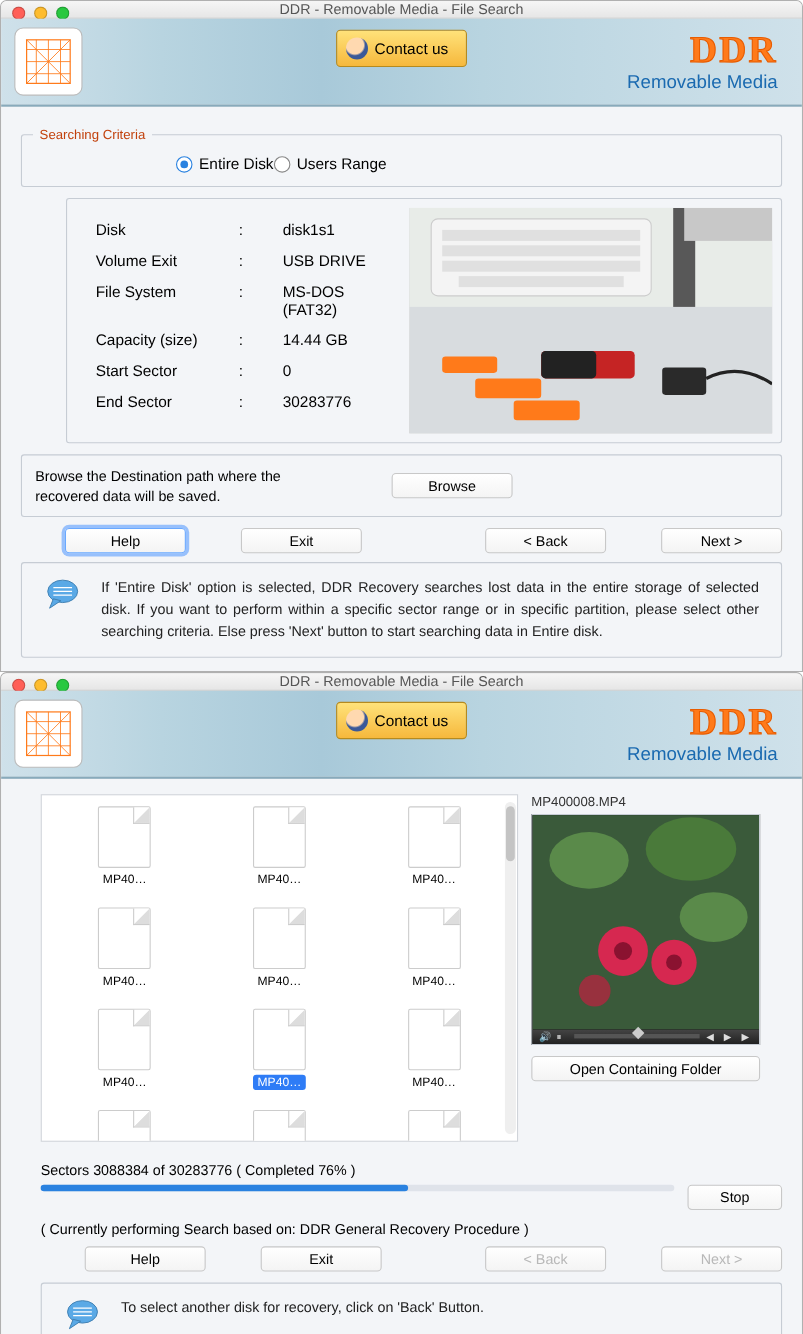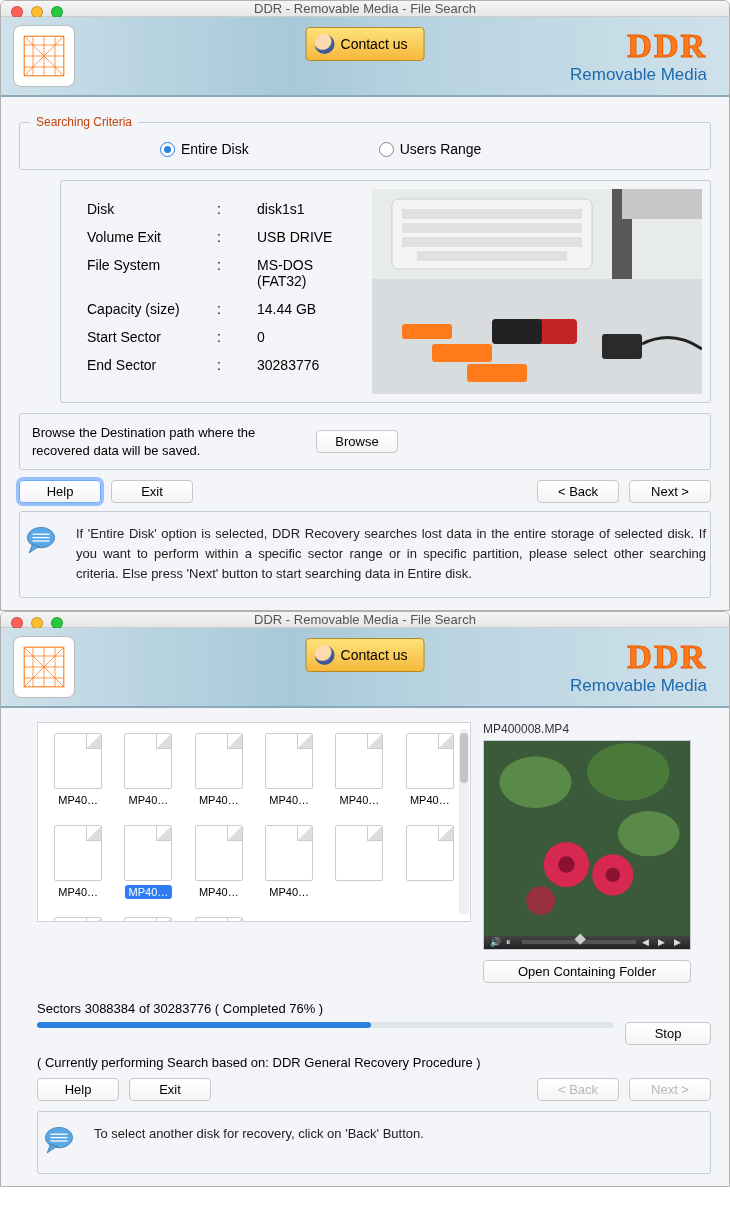--- a/index.html
+++ b/index.html
@@ -20,56 +20,56 @@
   .contact-btn { position: absolute; left: 50%; transform: translateX(-50%); top: 10px; background: linear-gradient(#ffe27a,#f6b83c); border: 1px solid #b58a1f; border-radius: 4px; padding: 6px 16px 6px 8px; display: flex; align-items: center; gap: 6px; font-size: 14px; font-weight: 500; color: #000; cursor: pointer; }
   .contact-btn .avatar { width: 20px; height: 20px; border-radius: 50%; background: radial-gradient(circle at 40% 35%, #ffd9b0 45%, #3b5998 55%); }
   .brand { position: absolute; right: 22px; top: 10px; text-align: right; }
   .brand .ddr { font-family: Georgia, serif; font-size: 34px; font-weight: bold; color: #ff7a1a; letter-spacing: 2px; -webkit-text-stroke: 1px #e85c00; }
   .brand .sub { color: #1a6ab0; font-size: 17px; font-weight: 500; }
 
   .content { background: #f3f5f8; padding: 18px 18px 12px 18px; }
 
   fieldset.criteria { border: 1px solid #c6ccd4; border-radius: 3px; padding: 12px 10px; margin-bottom: 10px; }
   fieldset.criteria legend { padding: 0 6px; color: #c2410c; font-weight: 500; font-size: 12px; }
-  .radio-row { display: flex; gap: 130px; padding-left: 130px; align-items: flex-end; }
+  .radio-row { display: flex; padding-left: 130px; align-items: flex-end; }
   .radio-item { display: flex; align-items: center; gap: 6px; font-size: 14px; }
   .radio { width: 15px; height: 15px; border-radius: 50%; border: 1px solid #888; background: #fff; display: flex; align-items: center; justify-content: center; }
   .radio.checked { border-color: #2a82e0; }
   .radio.checked::after { content:""; width: 7px; height: 7px; border-radius:50%; background:#2a82e0; }
 
   .info-block { border: 1px solid #c6ccd4; border-radius: 3px; padding: 8px; display: flex; gap: 8px; margin-bottom: 10px; margin-left: 41px; }
   .info-table { flex: 1; padding: 12px 8px 12px 18px; font-size: 14px; }
   .info-row { display: flex; margin-bottom: 12px; }
   .info-row .label { width: 130px; }
   .info-row .colon { width: 40px; }
   .info-row .value { flex: 1; }
   .info-image { width: 330px; height: 205px; background: linear-gradient(160deg,#e8e8e8,#c8c8c8); position: relative; overflow: hidden; }
   .info-image svg { width:100%; height:100%; }
 
   .browse-block { border: 1px solid #c6ccd4; border-radius: 3px; padding: 10px 12px; display: flex; align-items: center; gap: 14px; margin-bottom: 10px; font-size: 13px; }
   .browse-block .desc { width: 270px; line-height: 1.35; }
   .path-input { flex: 1; border: 1px solid #c6ccd4; border-radius: 3px; padding: 4px 8px; background: #fff; height: 24px; font-size: 12px; color:#555; }
   .mac-btn { background: linear-gradient(#fff,#f4f4f4); border: 1px solid #c8c8c8; border-radius: 4px; padding: 3px 0; font-size: 13px; cursor: pointer; text-align: center; }
-  .mac-btn.w90 { width: 82px; }
+  .mac-btn.w90 { width: 110px; margin-left: 40px; }
   .mac-btn.w84 { width: 86px; }
   .mac-btn.disabled { color: #b8b8b8; }
   .mac-btn.focus { box-shadow: 0 0 0 3px rgba(60,140,255,0.5); border-color:#6aa9ff; }
 
   .nav-row { display: flex; gap: 10px; margin-bottom: 8px; }
   .nav-row .spacer { flex: 1; }
 
-  .tip-block { border: 1px solid #c6ccd4; border-radius: 3px; padding: 12px 4px; display: flex; gap: 18px; align-items: flex-start; }
+  .tip-block { border: 1px solid #c6ccd4; border-radius: 3px; padding: 12px 20px; display: flex; gap: 18px; align-items: flex-start; }
   .tip-block .bubble svg { width: 34px; height: 34px; }
   .tip-block .text { flex: 1; font-size: 13px; line-height: 1.55; text-align: justify; color:#222; }
 
   
   .content2 { background: #f3f5f8; padding: 14px 18px 12px 36px; }
   .row2 { display: flex; gap: 12px; }
   .filegrid-wrap { width: 434px; }
-  .filegrid { border: 1px solid #d0d4da; background: #fff; height: 200px; overflow: hidden; padding: 10px 6px; display: grid; grid-template-columns: repeat(6, 1fr); grid-auto-rows: 90px; gap: 2px; position: relative; }
+  .filegrid { border: 1px solid #d0d4da; background: #fff; height: 316px; overflow: hidden; padding: 10px 6px; display: grid; grid-template-columns: repeat(3, 1fr); grid-auto-rows: 90px; gap: 2px; position: relative; }
   .file-item { display: flex; flex-direction: column; align-items: center; gap: 4px; cursor: pointer; }
   .file-icon { width: 48px; height: 56px; border: 1px solid #ccc; border-radius: 2px; background: #fff; position: relative; }
   .file-icon::before { content:""; position:absolute; top:0; right:0; width:14px; height:14px; background: linear-gradient(135deg,#fff 48%, #ddd 52%); border-left:1px solid #ccc; border-bottom:1px solid #ccc; }
   .file-label { font-size: 11px; max-width: 62px; white-space: nowrap; overflow: hidden; text-overflow: ellipsis; padding: 1px 4px; border-radius: 3px; }
   .file-item.selected .file-label { background: #2e7cf6; color: #fff; }
   .scrollbar-v { position:absolute; right:1px; top:6px; bottom:6px; width:10px; background:#efefef; border-radius:5px; }
   .scrollbar-v::after{ content:""; position:absolute; top:4px; left:1px; width:8px; height:50px; background:#c4c4c4; border-radius:4px; }
 
   .preview-col { width: 208px; }
   .preview-title { font-size: 12px; margin-bottom: 4px; color:#333; }

